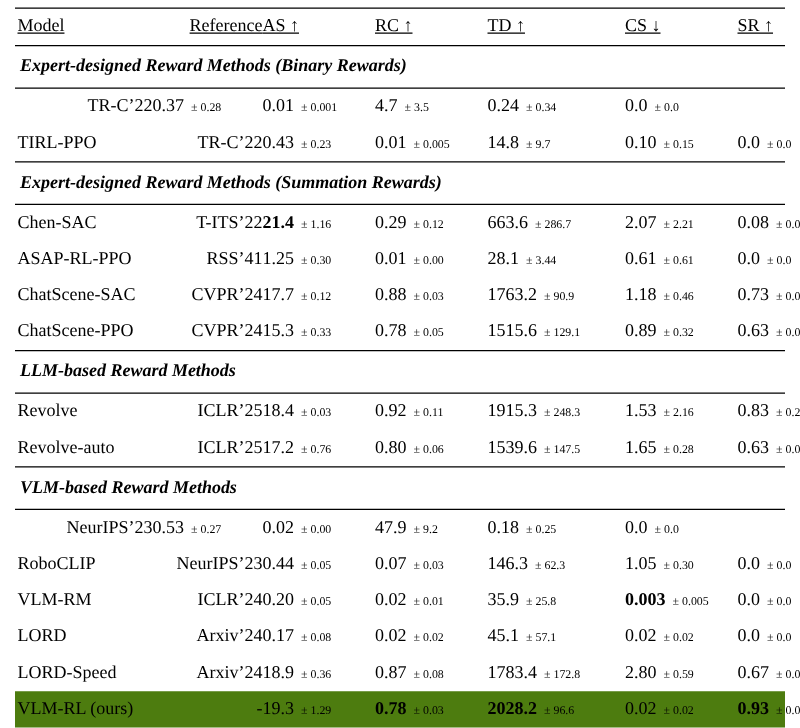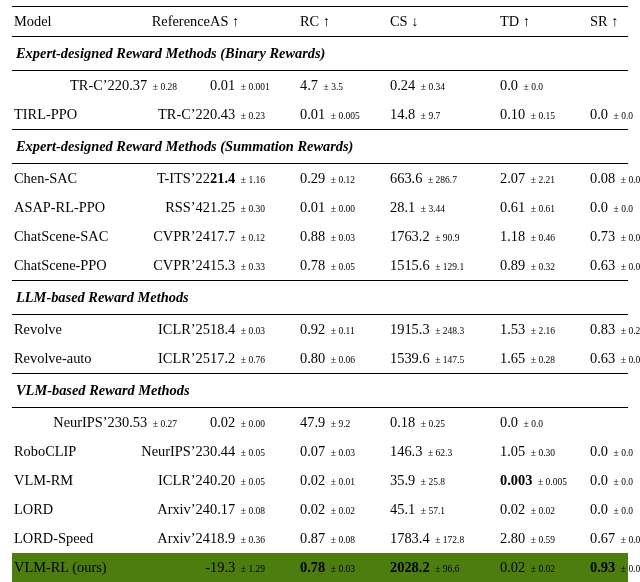--- a/index.html
+++ b/index.html
@@ -24,21 +24,21 @@
     border: none;
     border-top: 0.8px solid #000;
     margin: 0;
   }
   .row {
     display: grid;
     grid-template-columns: 110px 88px 90px 90px 110px 90px 74px;
     align-items: baseline;
     padding: 6px 0 6px 0;
   }
-  .header .cell { font-weight: 400; }
+  .header .cell { font-weight: 400; text-decoration: underline; }
   .section {
     padding: 8px 0 8px 4px;
     font-style: italic;
     font-weight: bold;
   }
   .cell { white-space: nowrap; }
   .c-model { padding-left: 2px; }
   .c-ref   { text-align: right; }
   .c-num   { text-align: left; }
   .pm {
@@ -54,22 +54,22 @@
 </head>
 <body>
 
 <div class="table">
   <hr class="hr-thick">
   <div class="row header">
     <div class="cell c-model">Model</div>
     <div class="cell c-ref">Reference</div>
     <div class="cell c-num">AS ↑</div>
     <div class="cell c-num">RC ↑</div>
+    <div class="cell c-num">TD ↑</div>
     <div class="cell c-num">CS ↓</div>
-    <div class="cell c-num">TD ↑</div>
     <div class="cell c-num">SR ↑</div>
   </div>
   <hr class="hr-thin">
   <div id="body">
       <div class="section">Expert-designed Reward Methods (Binary Rewards)</div>
       <hr class="hr-thin">
       <div class="row">
         <div class="cell c-ref">TR-C’22</div>
         <div class="cell c-num"><span>0.37</span> <span class="pm">± 0.28</span></div>
         <div class="cell c-num"><span>0.01</span> <span class="pm">± 0.001</span></div>
@@ -93,21 +93,21 @@
         <div class="cell c-model">Chen-SAC</div>
         <div class="cell c-ref">T-ITS’22</div>
         <div class="cell c-num"><span class="bold">21.4</span> <span class="pm">± 1.16</span></div>
         <div class="cell c-num"><span>0.29</span> <span class="pm">± 0.12</span></div>
         <div class="cell c-num"><span>663.6</span> <span class="pm">± 286.7</span></div>
         <div class="cell c-num"><span>2.07</span> <span class="pm">± 2.21</span></div>
         <div class="cell c-num"><span>0.08</span> <span class="pm">± 0.08</span></div>
       </div>
       <div class="row">
         <div class="cell c-model">ASAP-RL-PPO</div>
-        <div class="cell c-ref">RSS’42</div>
+        <div class="cell c-ref">RSS’41</div>
         <div class="cell c-num"><span>1.25</span> <span class="pm">± 0.30</span></div>
         <div class="cell c-num"><span>0.01</span> <span class="pm">± 0.00</span></div>
         <div class="cell c-num"><span>28.1</span> <span class="pm">± 3.44</span></div>
         <div class="cell c-num"><span>0.61</span> <span class="pm">± 0.61</span></div>
         <div class="cell c-num"><span>0.0</span> <span class="pm">± 0.0</span></div>
       </div>
       <div class="row">
         <div class="cell c-model">ChatScene-SAC</div>
         <div class="cell c-ref">CVPR’24</div>
         <div class="cell c-num"><span>17.7</span> <span class="pm">± 0.12</span></div>

